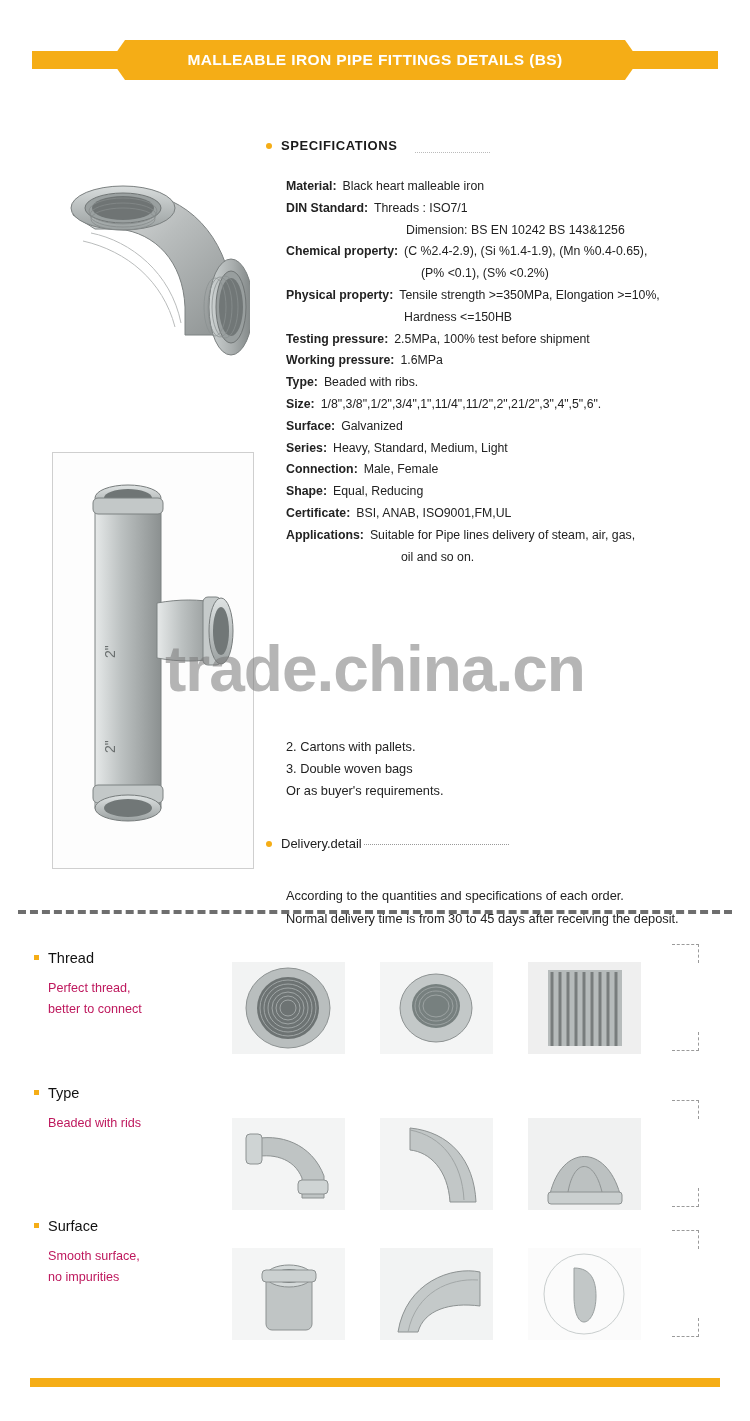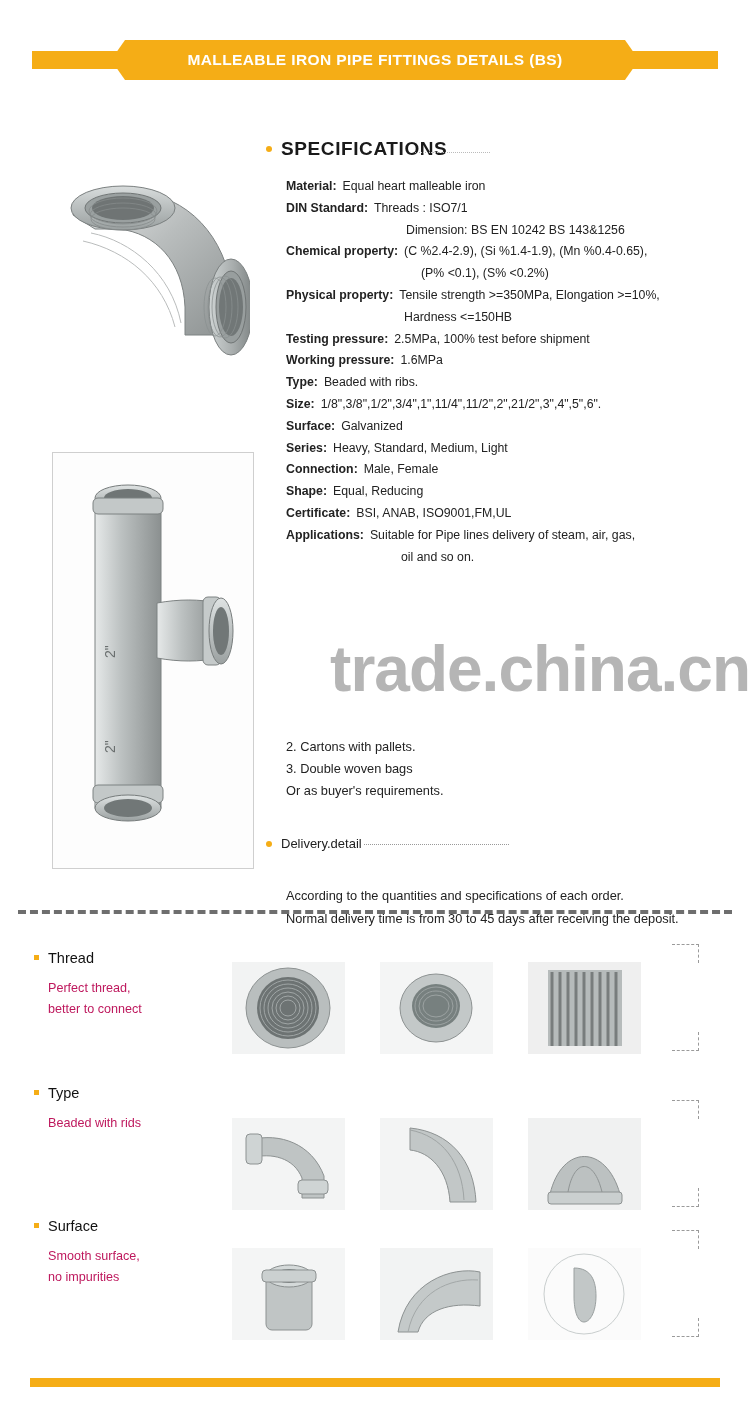--- a/index.html
+++ b/index.html
@@ -88,21 +88,21 @@
     height: 415px;
     border: 1px solid #cfcfcf;
     background: #fdfdfd;
   }
 
   
   .spec-head {
     position: absolute;
     left: 266px;
     top: 138px;
-    font-size: 19px;
+    font-size: 13px;
     font-weight: bold;
     letter-spacing: 0.6px;
     color: #1a1a1a;
   }
   .bullet-dot {
     display: inline-block;
     width: 6px;
     height: 6px;
     background: #f5ad16;
     border-radius: 50%;
@@ -236,21 +236,21 @@
     height: 9px;
     background: #f5ad16;
   }
 
   
   .watermark {
     position: absolute;
     left: 0;
     top: 632px;
     width: 750px;
-    text-align: right;
+    text-align: center;
     font-size: 64px;
     font-weight: bold;
     color: rgba(120,120,120,0.55);
     letter-spacing: -1px;
     pointer-events: none;
     font-family: "Liberation Sans", sans-serif;
   }
 </style>
 </head>
 <body>
@@ -342,21 +342,21 @@
     <text x="62" y="300" fill="#6a6f6f" font-size="14" font-family="Liberation Sans, sans-serif" transform="rotate(-90 62 300)">2"</text>
   </svg>
 </div>
 
 <div class="spec-head">
   <span class="bullet-dot"></span><span>SPECIFICATIONS</span>
 </div>
 <div class="dotline"></div>
 
 <div class="spec-list">
-  <div class="row"><span class="lbl gap">Material:</span><span>Equal heart malleable iron</span></div>
+  <div class="row"><span class="lbl gap">Material:</span><span>Black heart malleable iron</span></div>
   <div class="row"><span class="lbl gap">DIN Standard:</span><span>Threads : ISO7/1</span></div>
   <div class="row indent-1"><span>Dimension: BS EN 10242 BS 143&amp;1256</span></div>
   <div class="row"><span class="lbl gap">Chemical property:</span><span>(C %2.4-2.9),   (Si %1.4-1.9),   (Mn %0.4-0.65),</span></div>
   <div class="row indent-2"><span>(P% &lt;0.1),   (S% &lt;0.2%)</span></div>
   <div class="row"><span class="lbl gap">Physical property:</span><span>Tensile strength &gt;=350MPa, Elongation &gt;=10%,</span></div>
   <div class="row indent-3"><span>Hardness &lt;=150HB</span></div>
   <div class="row"><span class="lbl gap">Testing pressure:</span><span>2.5MPa, 100% test before shipment</span></div>
   <div class="row"><span class="lbl gap">Working pressure:</span><span>1.6MPa</span></div>
   <div class="row"><span class="lbl gap">Type:</span><span>Beaded with ribs.</span></div>
   <div class="row"><span class="lbl gap">Size:</span><span>1/8",3/8",1/2",3/4",1",11/4",11/2",2",21/2",3",4",5",6".</span></div>

